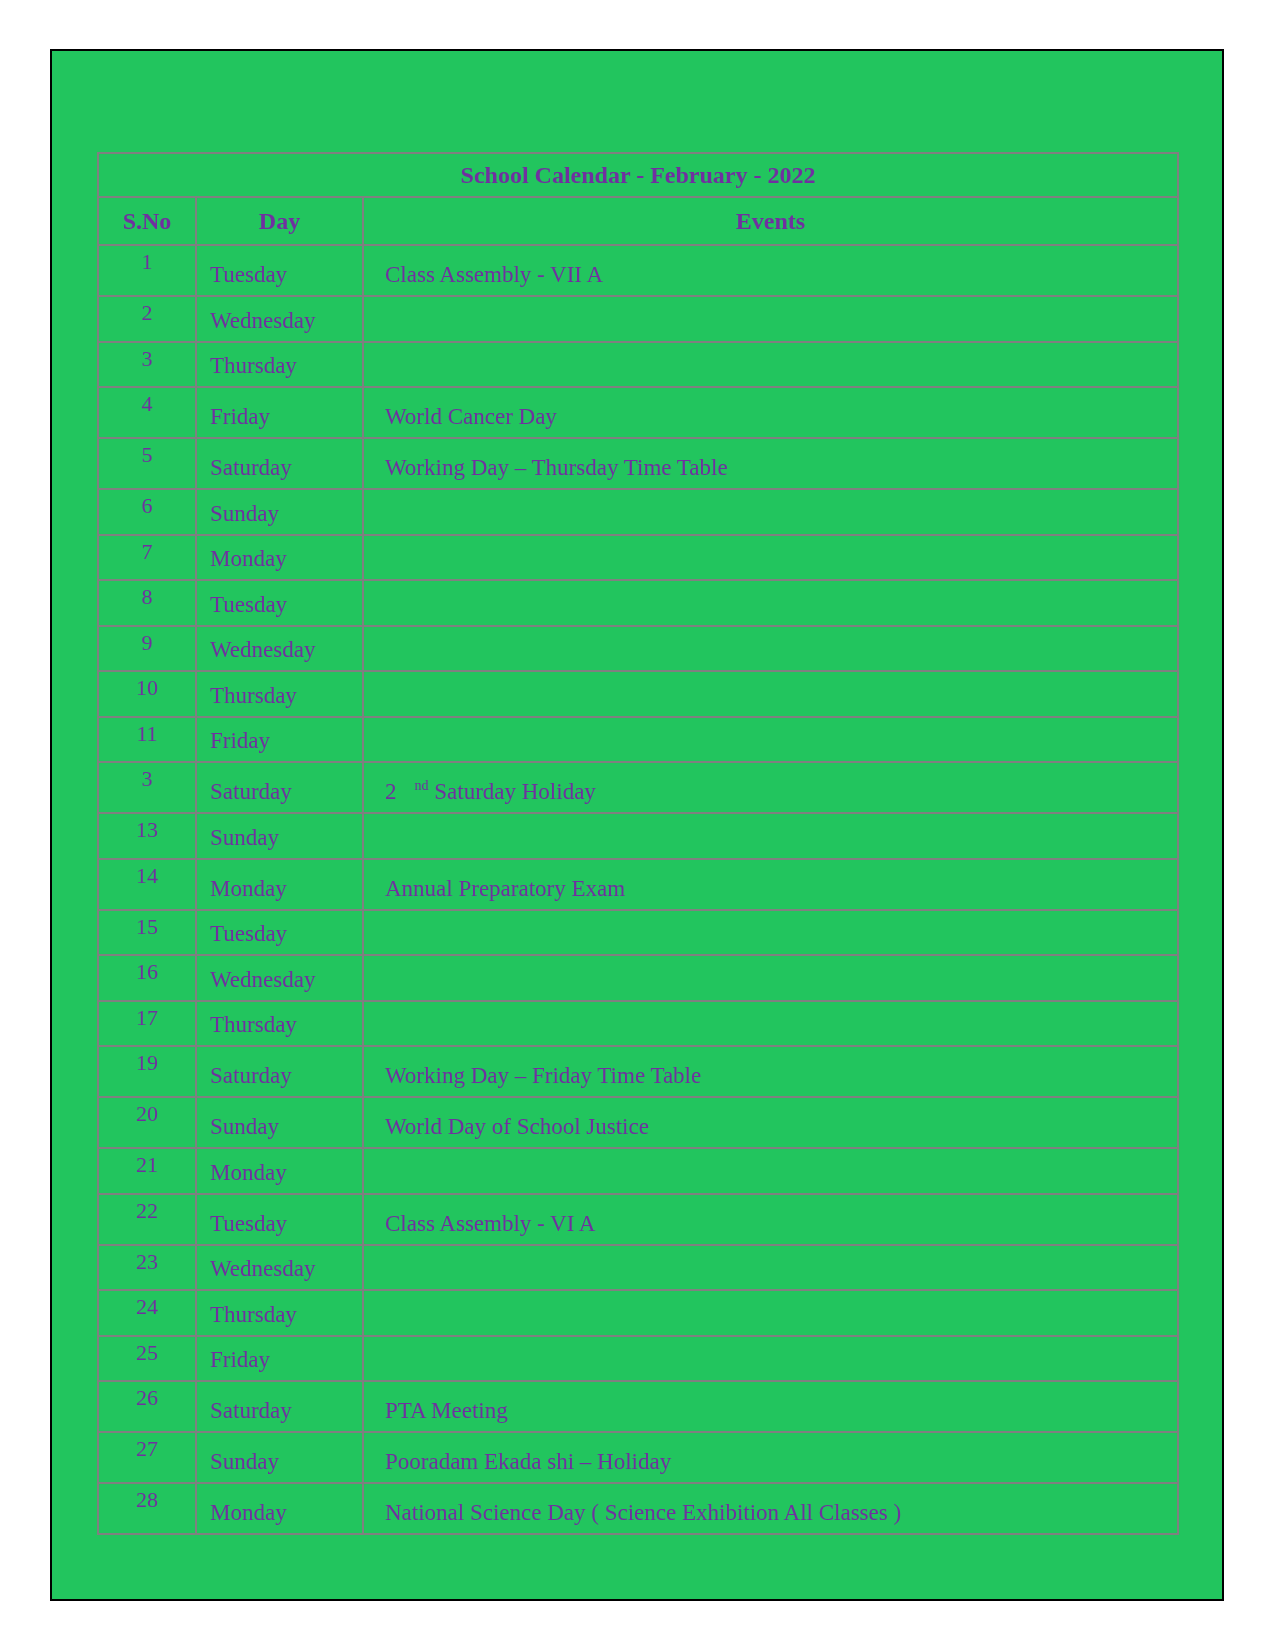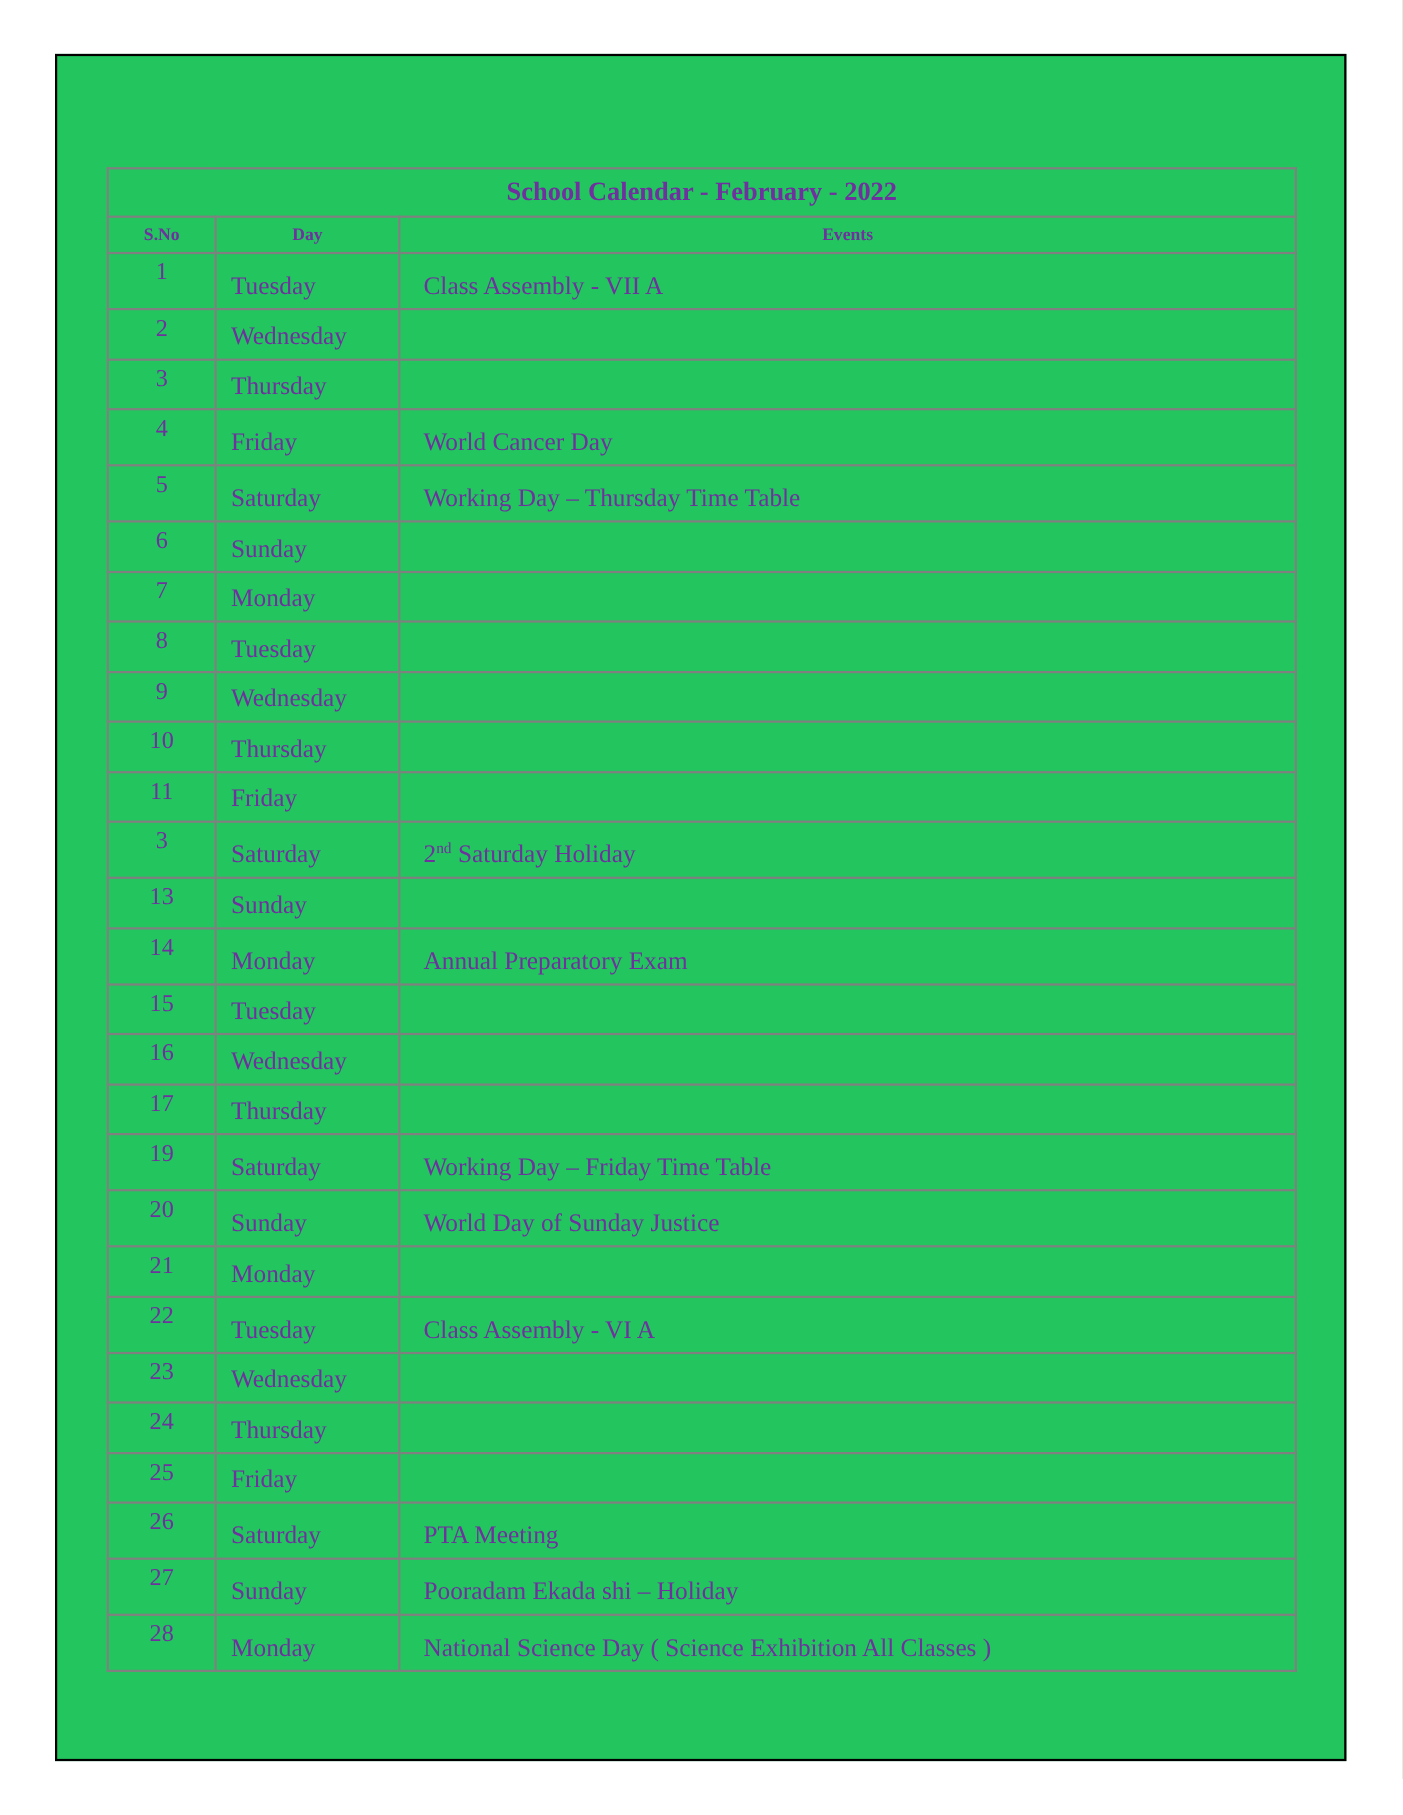--- a/index.html
+++ b/index.html
@@ -23,38 +23,38 @@
     color: #7030A0;
   }
   table.cal, table.cal th, table.cal td { border: 2px solid #808080; }
   th.title-cell {
     height: 44px;
     text-align: center; vertical-align: middle;
     font-size: 24px; font-weight: bold;
     border-bottom: 2px solid #000000;
   }
   tr.headrow th {
-    height: 33px;
+    height: 48px;
     text-align: center; vertical-align: middle;
-    font-size: 16px; font-weight: bold;
+    font-size: 24px; font-weight: bold;
   }
   td { height: 45.5px; font-size: 23px; }
   td.sno {
     text-align: center; vertical-align: top;
     padding-top: 3px; font-size: 22px;
   }
   td.day {
     text-align: left; vertical-align: bottom;
     padding: 0 0 7px 13px;
   }
   td.event {
     text-align: left; vertical-align: bottom;
     padding: 16px 0 7px 21px;
   }
-  td.event sup { font-size: 14px; line-height: 0; }
+  td.event sup { font-size: 14px; line-height: 0; margin-left: 18px; }
 </style>
 </head>
 <body>
 
 <div class="page">
   <div class="frame">
     <table class="cal">
       <colgroup>
         <col style="width:98px">
         <col style="width:167px">
@@ -157,21 +157,21 @@
             <td class="event"></td>
           </tr>
           <tr>
             <td class="sno">19</td>
             <td class="day">Saturday</td>
             <td class="event">Working Day – Friday Time Table</td>
           </tr>
           <tr>
             <td class="sno">20</td>
             <td class="day">Sunday</td>
-            <td class="event">World Day of Sunday Justice</td>
+            <td class="event">World Day of School Justice</td>
           </tr>
           <tr>
             <td class="sno">21</td>
             <td class="day">Monday</td>
             <td class="event"></td>
           </tr>
           <tr>
             <td class="sno">22</td>
             <td class="day">Tuesday</td>
             <td class="event">Class Assembly - VI A</td>

